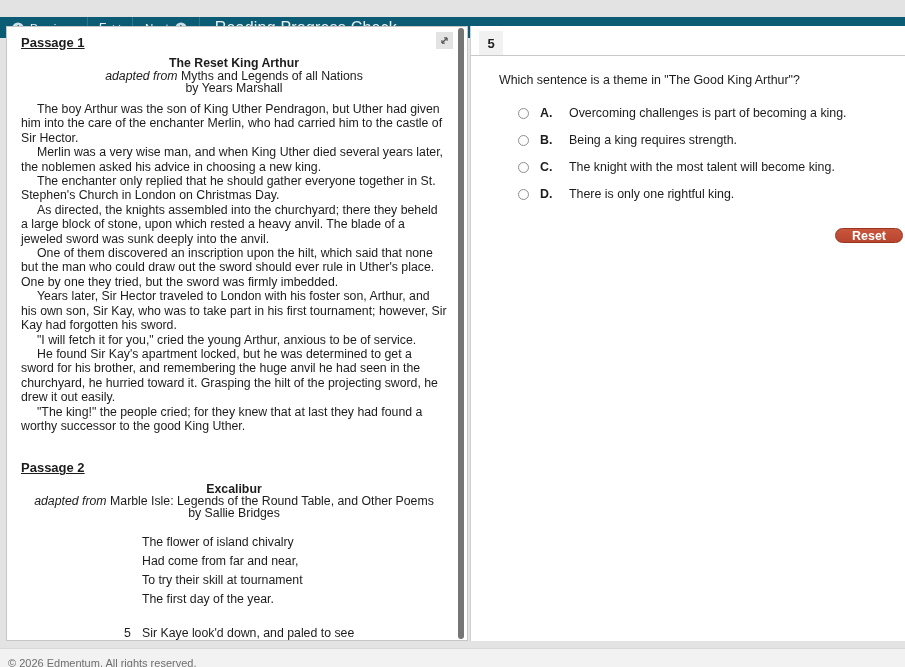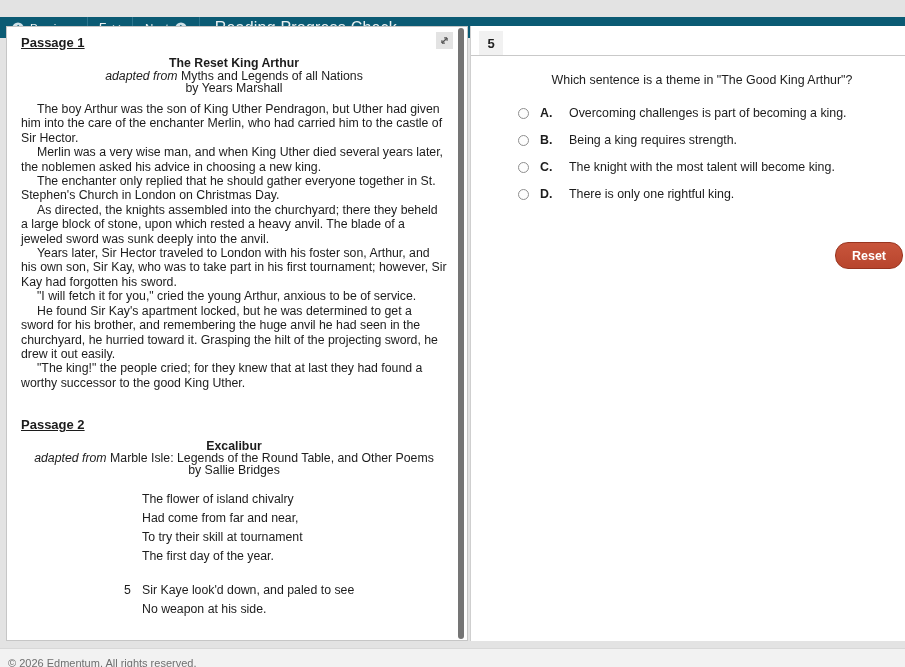--- a/index.html
+++ b/index.html
@@ -76,32 +76,32 @@
     overflow: hidden;
   }
   .q-header { height: 30px; border-bottom: 1px solid #c9c9c9; position: relative; }
   .q-tab {
     position: absolute; left: 8px; bottom: 0;
     width: 24px; height: 24px; background: #f1f1f1;
     font-weight: bold; font-size: 13px; color: #222;
     display: flex; align-items: center; justify-content: center;
   }
   .q-body { padding: 17px 0 0 28px; }
-  .q-prompt { font-size: 12.4px; color: #1c1c1c; text-align: center; }
+  .q-prompt { font-size: 12.4px; color: #1c1c1c; }
   .options { margin: 19px 0 0 19px; }
   .option { display: flex; align-items: center; height: 14px; margin-bottom: 13px; font-size: 12.4px; color: #1c1c1c; cursor: pointer; }
   .radio {
     width: 11px; height: 11px; border-radius: 50%;
     border: 1px solid #8f8f8f; background: #fdfdfd;
     margin-right: 11px; flex: 0 0 auto;
   }
   .opt-letter { font-weight: bold; width: 29px; flex: 0 0 auto; }
   .reset-btn {
-    position: absolute; top: 216px; right: 2px;
-    height: 27px; padding: 0 16px;
+    position: absolute; top: 202px; right: 2px;
+    height: 15px; padding: 0 16px;
     background: linear-gradient(#c8553c, #b8452d);
     border: 1px solid #99341f; border-radius: 13px;
     color: #fff; font-weight: bold; font-size: 12.5px;
     font-family: "Liberation Sans", sans-serif;
     cursor: pointer;
   }
   
   .footer {
     position: absolute; left: 0; right: 0; bottom: 0; height: 19px;
     background: #f2f2f2; border-top: 1px solid #d8d8d8;
@@ -152,20 +152,21 @@
     <div class="titleblock">
       <div class="ptitle">The Reset King Arthur</div>
       <div><em>adapted from</em> <span>Myths and Legends of all Nations</span></div>
       <div>by Years Marshall</div>
     </div>
 
     <p>The boy Arthur was the son of King Uther Pendragon, but Uther had given him into the care of the enchanter Merlin, who had carried him to the castle of Sir Hector.</p>
     <p>Merlin was a very wise man, and when King Uther died several years later, the noblemen asked his advice in choosing a new king.</p>
     <p>The enchanter only replied that he should gather everyone together in St. Stephen's Church in London on Christmas Day.</p>
     <p>As directed, the knights assembled into the churchyard; there they beheld a large block of stone, upon which rested a heavy anvil. The blade of a jeweled sword was sunk deeply into the anvil.</p>
+    <p>One of them discovered an inscription upon the hilt, which said that none but the man who could draw out the sword should ever rule in Uther's place. One by one they tried, but the sword was firmly imbedded.</p>
     <p>Years later, Sir Hector traveled to London with his foster son, Arthur, and his own son, Sir Kay, who was to take part in his first tournament; however, Sir Kay had forgotten his sword.</p>
     <p>"I will fetch it for you," cried the young Arthur, anxious to be of service.</p>
     <p>He found Sir Kay's apartment locked, but he was determined to get a sword for his brother, and remembering the huge anvil he had seen in the churchyard, he hurried toward it. Grasping the hilt of the projecting sword, he drew it out easily.</p>
     <p>"The king!" the people cried; for they knew that at last they had found a worthy successor to the good King Uther.</p>
 
     <div class="passage-heading passage2-heading">Passage 2</div>
 
     <div class="titleblock">
       <div class="ptitle">Excalibur</div>
       <div><em>adapted from</em> <span>Marble Isle: Legends of the Round Table, and Other Poems</span></div>

